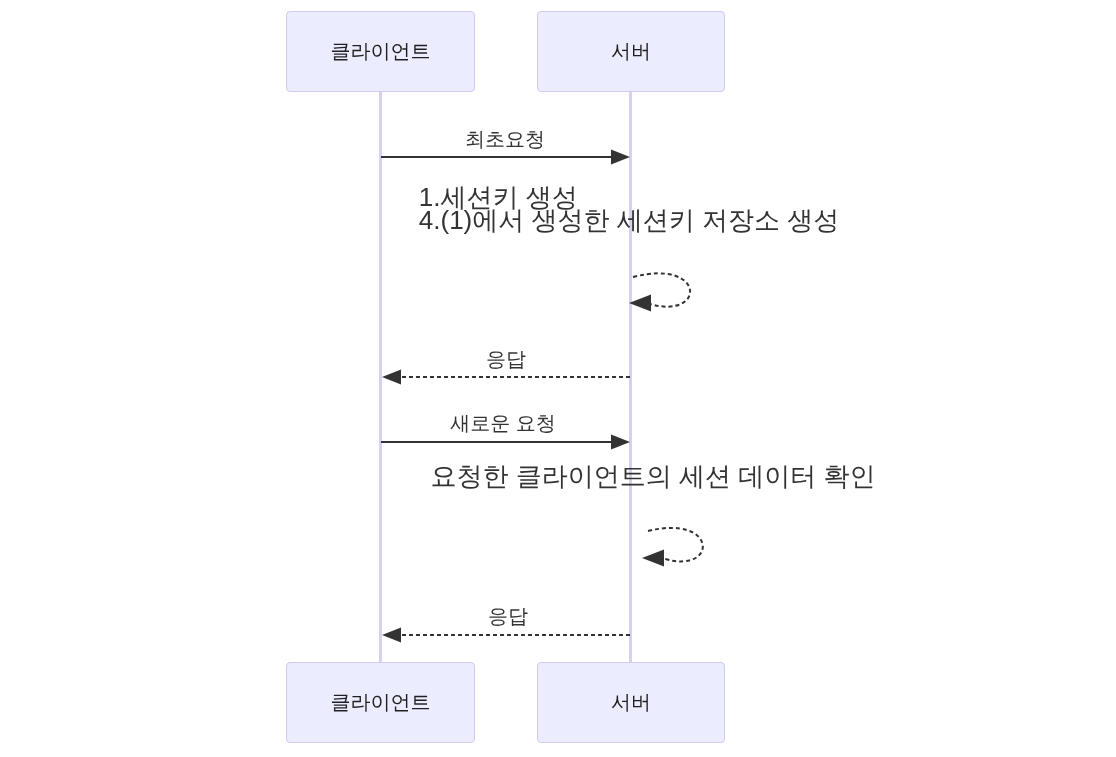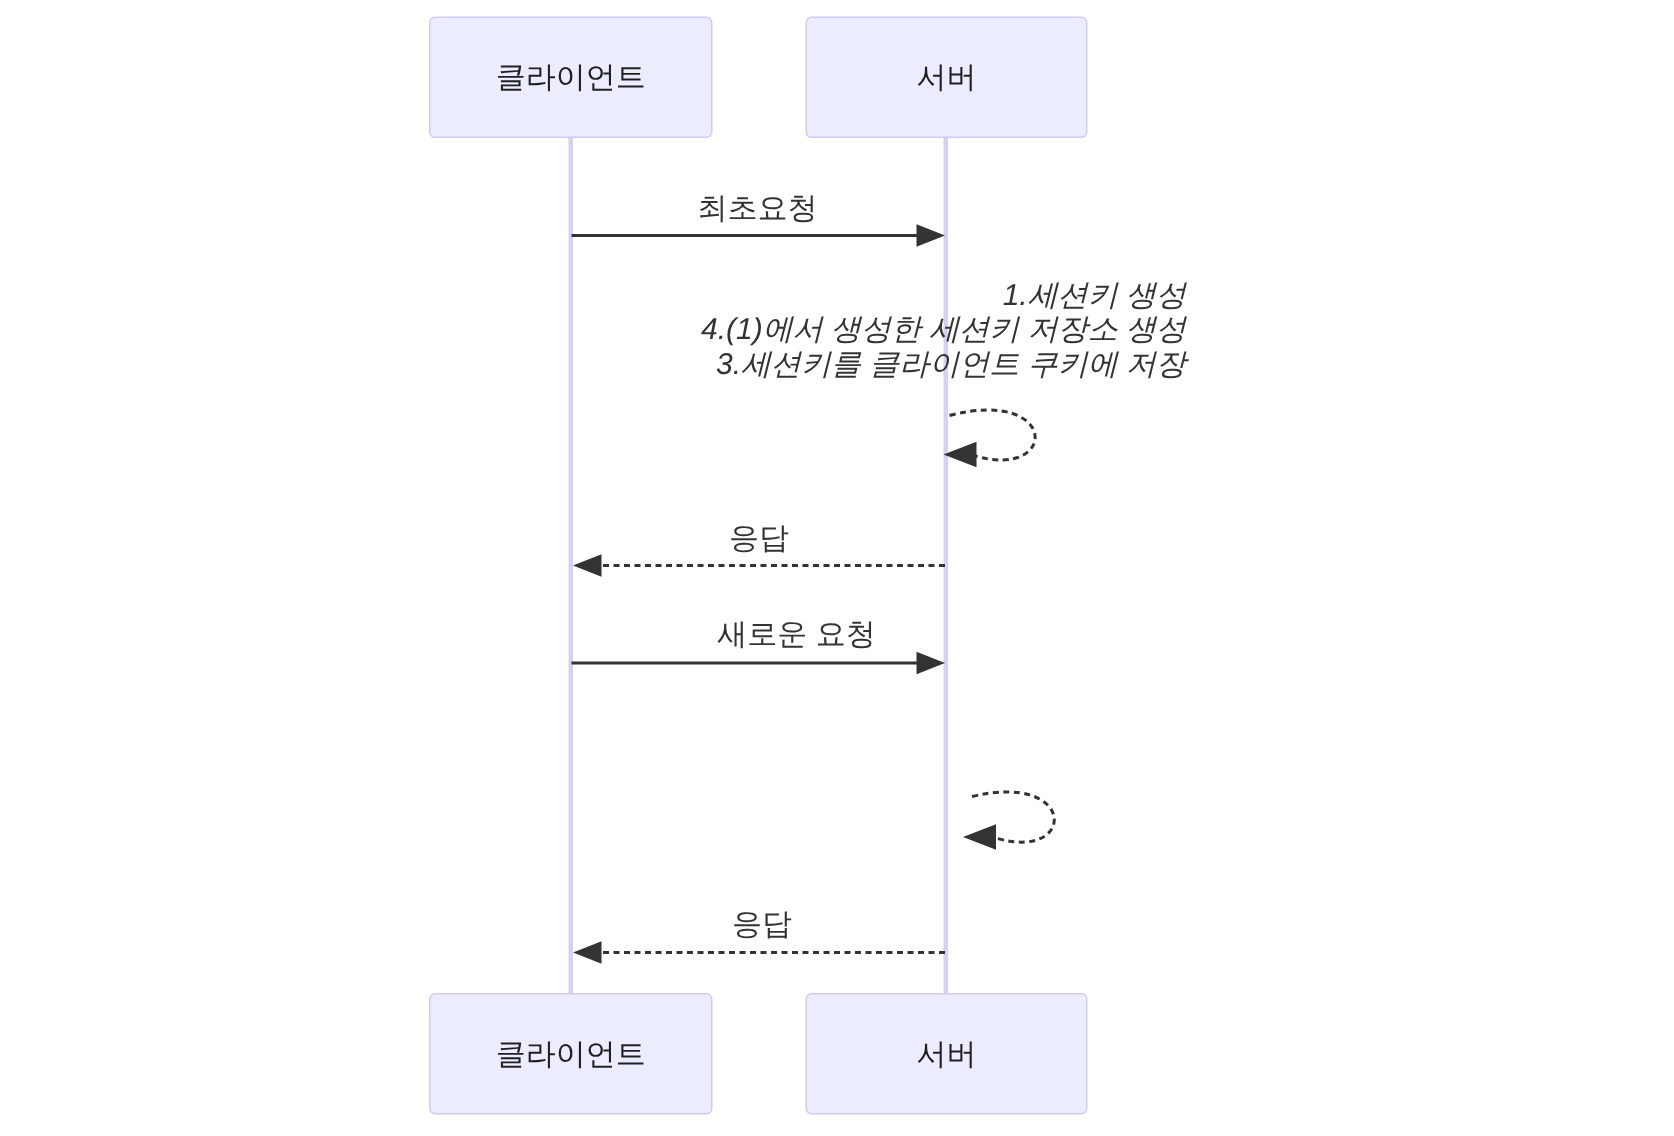--- a/index.html
+++ b/index.html
@@ -72,25 +72,24 @@
     position: absolute;
     transform: translate(-50%, -50%);
     font-size: 20px;
     color: var(--message-text);
     white-space: nowrap;
     margin-top: 11px;
   }
   .note {
     position: absolute;
     transform: translateX(-50%);
-    font-size: 20px;
+    font-size: 26px;
     color: var(--message-text);
-    text-align: right;
+    text-align: left;
     white-space: nowrap;
-    font-style: italic;
   }
   .note-1 { line-height: 23px; }
   .note-2 { line-height: 26px; }
 </style>
 </head>
 <body>
 
 <div class="stage">
 
   <svg class="layer" viewBox="0 0 1116 757" aria-hidden="true">
@@ -141,25 +140,25 @@
   </div>
   <div class="actor" style="left:537px; top:662px; width:188px;">
     <span class="actor-label">서버</span>
   </div>
 
   <div class="msg-label" style="left:505px; top:128px;">최초요청</div>
 
   <div class="note note-1" style="left:629px; top:186px;">
     <div>1.세션키 생성</div>
     <div>4.(1)에서 생성한 세션키 저장소 생성</div>
-    <div>3.세션키를 클라이언트 쿠키에 저장</div>
   </div>
 
   <div class="msg-label" style="left:506px; top:348px;">응답</div>
 
-  <div class="msg-label" style="left:531px; top:412px;">새로운 요청</div>
+  <div class="msg-label" style="left:503px; top:412px;">새로운 요청</div>
 
   <div class="note note-2" style="left:653px; top:463px;">
+    <div>요청한 클라이언트의 세션 데이터 확인</div>
   </div>
 
   <div class="msg-label" style="left:508px; top:605px;">응답</div>
 
 </div>
 
 </body></html>

